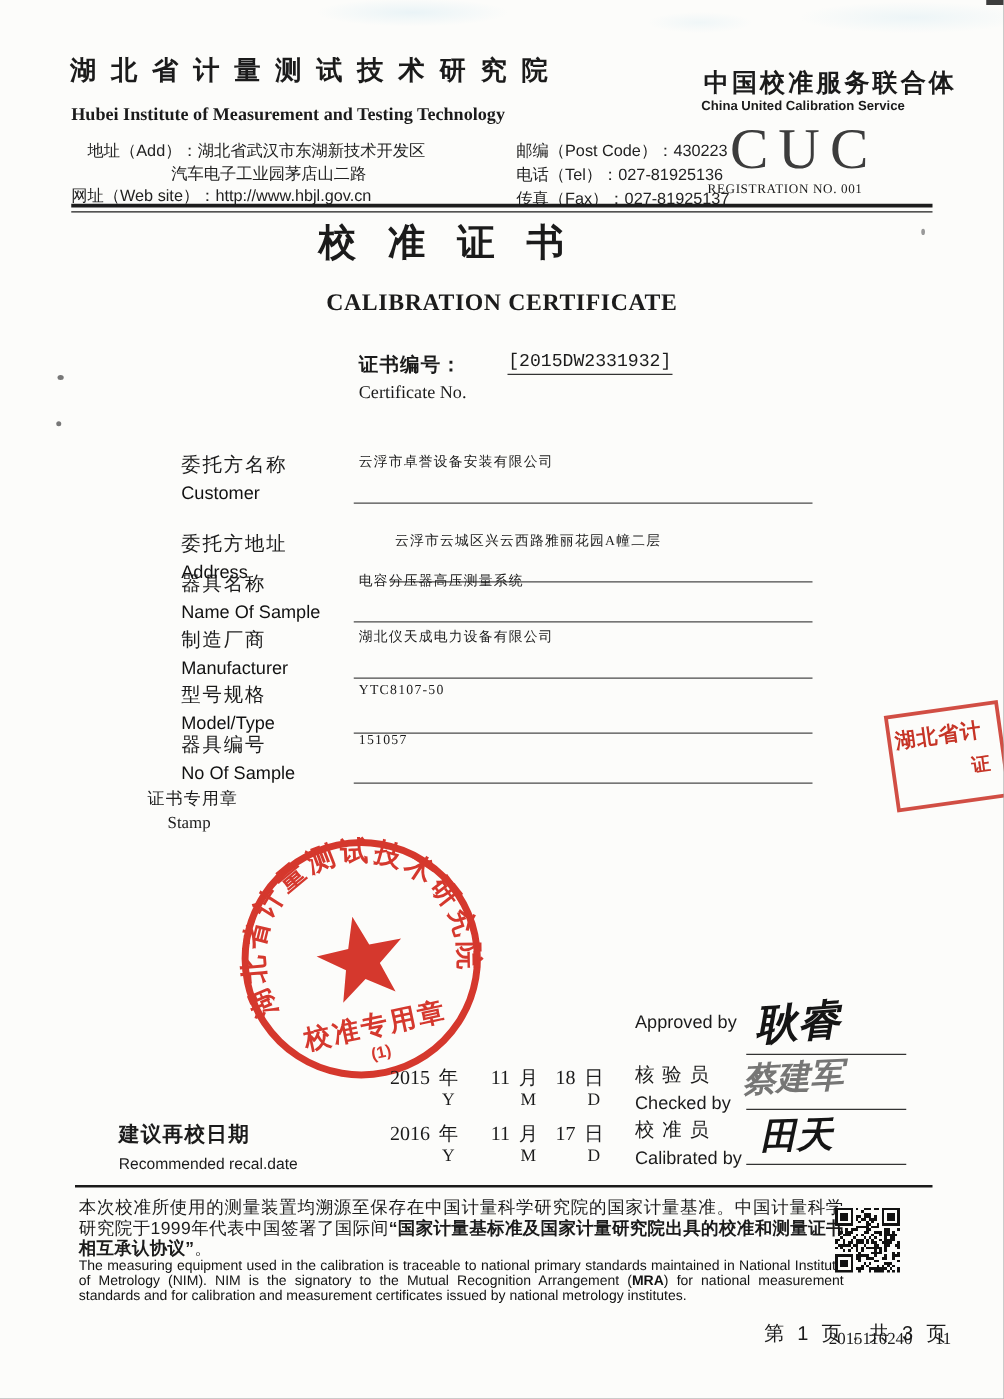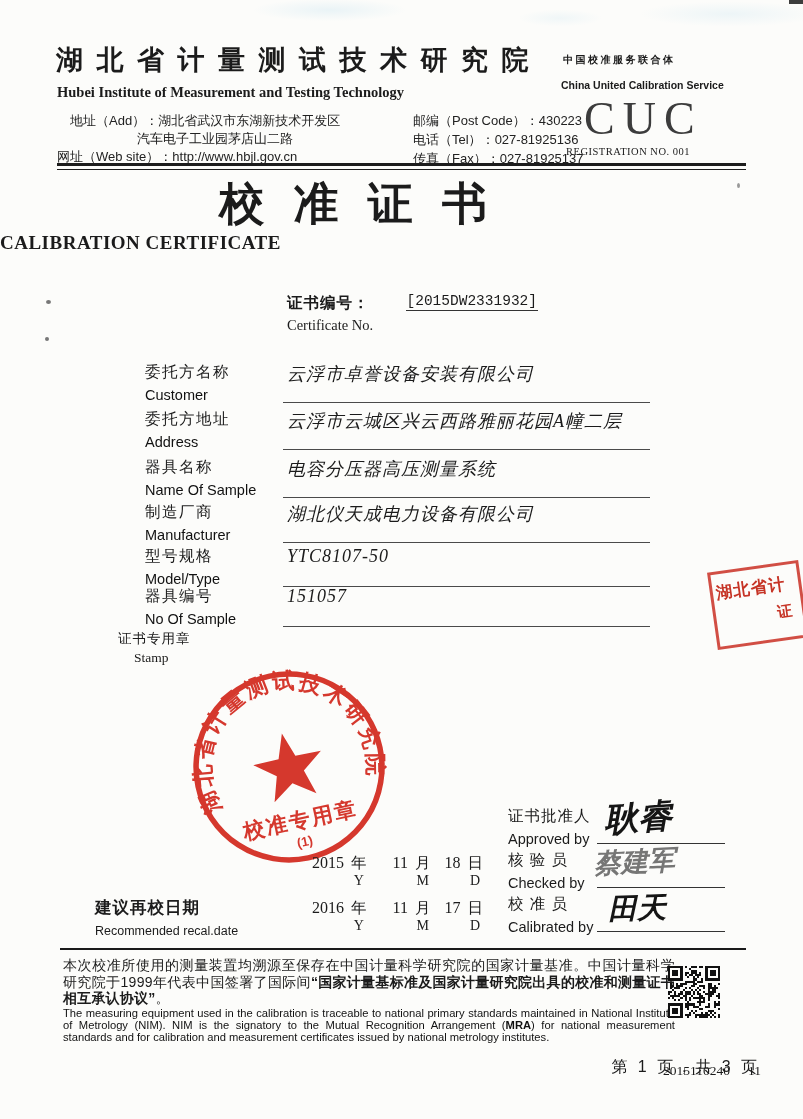--- a/index.html
+++ b/index.html
@@ -7,49 +7,49 @@
     position:relative;width:803px;height:1119px;margin:0 auto;
     background:
       radial-gradient(ellipse 110px 16px at 330px 10px, rgba(150,205,230,.18), transparent 70%),
       radial-gradient(ellipse 130px 18px at 730px 14px, rgba(150,205,230,.15), transparent 70%),
       radial-gradient(ellipse 60px 12px at 560px 18px, rgba(150,205,230,.12), transparent 70%),
       #fcfcfa;
     font-family:"Liberation Sans",sans-serif;color:#1b1b1b;overflow:hidden;
   }
   .abs{position:absolute;}
   
-  .inst-cn{left:56px;top:42px;font-size:27px;font-weight:bold;letter-spacing:3px;white-space:nowrap;}
+  .inst-cn{left:56px;top:42px;font-size:21px;font-weight:bold;letter-spacing:3px;white-space:nowrap;}
   .inst-en{left:57px;top:84px;font-size:14.5px;font-weight:bold;font-family:"Liberation Serif",serif;}
   .contact{font-size:13px;line-height:18px;color:#222;}
   .c-addr{left:70px;top:112px;}
   .c-addr2{left:137px;top:130px;}
   .c-web{left:57px;top:148px;}
   .c-post{left:413px;top:112px;}
   .c-tel{left:413px;top:131px;}
   .c-fax{left:413px;top:150px;}
-  .cucs-cn{left:563px;top:53px;font-size:10px;font-weight:bold;letter-spacing:2.5px;white-space:nowrap;}
+  .cucs-cn{left:563px;top:53px;font-size:20px;font-weight:bold;letter-spacing:2.5px;white-space:nowrap;}
   .cucs-en{left:561px;top:79px;font-size:10.5px;font-weight:bold;}
   .cucs-abbr{left:584px;top:92px;font-size:46px;font-family:"Liberation Serif",serif;letter-spacing:8px;color:#3c3c3c;}
   .cucs-reg{left:566px;top:146px;font-size:10.5px;font-family:"Liberation Serif",serif;letter-spacing:.5px;}
   .hr-double{left:57px;top:163px;width:689px;height:3px;border-top:3px solid #1d1d1d;border-bottom:1.5px solid #1d1d1d;}
   
-  .title-cn{left:0;width:706px;top:174px;text-align:center;font-family:"Liberation Serif",serif;font-weight:bold;font-size:45px;letter-spacing:9px;text-indent:9px;}
-  .title-en{left:0;width:803px;top:232px;font-family:"Liberation Serif",serif;font-weight:bold;font-size:19px;letter-spacing:.5px;}
-  
-  .certno{left:287px;top:293px;}
+  .title-cn{left:0;width:706px;top:174px;text-align:center;font-family:"Liberation Serif",serif;font-weight:bold;font-size:30px;letter-spacing:9px;text-indent:9px;}
+  .title-en{left:0;width:803px;top:232px;text-align:center;font-family:"Liberation Serif",serif;font-weight:bold;font-size:19px;letter-spacing:.5px;}
+  
+  .certno{left:287px;top:282px;}
   .certno-row{display:flex;align-items:flex-start;}
   .certno-label{font-size:15.5px;font-weight:bold;letter-spacing:1px;}
   .certno-value{margin-left:36px;font-family:"Liberation Mono","DejaVu Sans Mono",monospace;font-size:14.5px;border-bottom:1.2px solid #333;padding:0 1px 1px;}
   .certno-en{font-size:14.5px;font-family:"Liberation Serif",serif;margin-top:3px;}
   
   .field-row{left:145px;width:505px;display:flex;}
   .f-label{width:138px;flex:none;}
   .f-cn{font-size:15.5px;letter-spacing:1.5px;}
   .f-en{font-size:14.5px;margin-top:4px;color:#111;}
-  .f-value{flex:1;border-bottom:1.3px solid #4a4a4a;font-size:18px;font-family:"Liberation Serif",serif;padding-left:4px;letter-spacing:1px;font-style:italic;}
+  .f-value{flex:1;border-bottom:1.3px solid #4a4a4a;font-size:11px;font-family:"Liberation Serif",serif;padding-left:4px;letter-spacing:1px;}
   
   .stamp-cn{left:118px;top:630px;font-size:13.5px;letter-spacing:1px;}
   .stamp-en{left:134px;top:650px;font-size:13.5px;font-family:"Liberation Serif",serif;}
   
   .seal{left:188px;top:666px;width:202px;height:202px;transform:rotate(-12deg);opacity:.93;mix-blend-mode:multiply;}
   
   .side-seal{left:712px;top:566px;width:86px;height:72px;border:3px solid rgba(205,48,36,.85);transform:rotate(-8deg);color:#c93426;mix-blend-mode:multiply;}
   .side-seal .l1{font-size:16.5px;font-weight:bold;letter-spacing:1px;padding:8px 0 0 3px;}
   .side-seal .l2{font-size:15px;font-weight:bold;text-align:right;padding:7px 10px 0 0;}
   
@@ -130,21 +130,21 @@
     <div class="certno-en">Certificate No.</div>
   </div>
 
   <div class="abs field-row" style="top:362px;">
     <div class="f-label">
         <div class="f-cn">委托方名称</div>
         <div class="f-en">Customer</div>
       </div>
     <div class="f-value">云浮市卓誉设备安装有限公司</div>
   </div>
-  <div class="abs field-row" style="top:409px;">
+  <div class="abs field-row" style="top:425px;gap:29px;">
     <div class="f-label">
         <div class="f-cn">委托方地址</div>
         <div class="f-en">Address</div>
       </div>
     <div class="f-value">云浮市云城区兴云西路雅丽花园A幢二层</div>
   </div>
   <div class="abs field-row" style="top:457px;">
     <div class="f-label">
         <div class="f-cn">器具名称</div>
         <div class="f-en">Name Of Sample</div>
@@ -188,21 +188,20 @@
       <text x="100" y="180" text-anchor="middle" fill="#d5281e" font-size="13" font-weight="bold">(1)</text>
     </svg>
   </div>
 
   <div class="abs side-seal">
     <div class="l1">湖北省计</div>
     <div class="l2">证</div>
   </div>
 
   <div class="abs appr-row" style="top:806px;">
-    <div class="a-cn">证书批准人</div>
     <div class="a-en">Approved by</div>
   </div>
   <div class="abs appr-row" style="top:850px;">
     <div class="a-cn">核 验 员</div>
     <div class="a-en">Checked by</div>
   </div>
   <div class="abs appr-row" style="top:894px;">
     <div class="a-cn">校 准 员</div>
     <div class="a-en">Calibrated by</div>
   </div>

